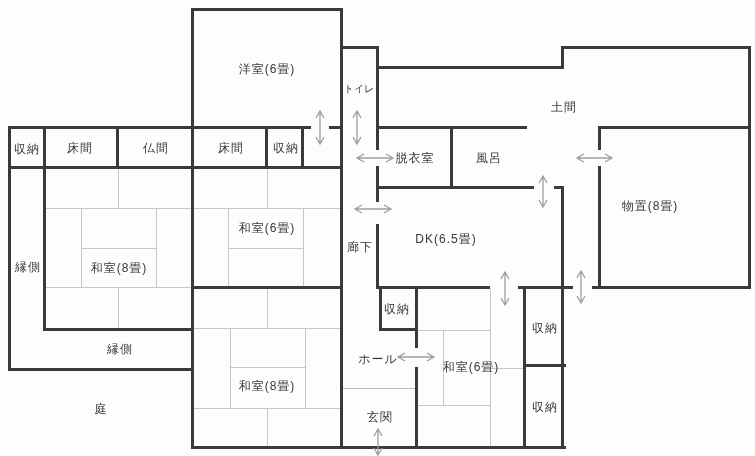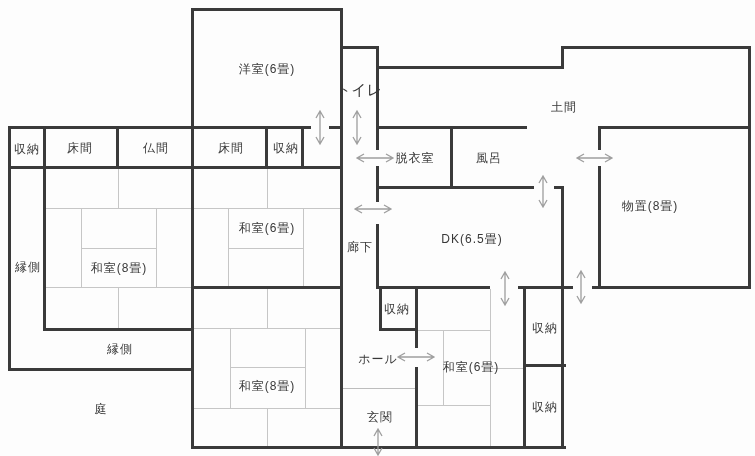--- a/index.html
+++ b/index.html
@@ -6,21 +6,21 @@
     --wall:#3a3a3a; --tatami:#c6c6c6; --arrow:#9e9e9e; --text:#383838; --bg:#fdfdfd;
   }
   html,body{margin:0;padding:0;}
   body{font-family:"Liberation Sans","DejaVu Sans",sans-serif;background:#fff;}
   #plan{position:relative;width:755px;height:456px;background:var(--bg);overflow:hidden;}
   .wall{position:absolute;background:var(--wall);}
   .tat{position:absolute;background:var(--tatami);}
   .step{position:absolute;background:#bdbdbd;}
   .lbl{position:absolute;transform:translate(-50%,-50%);color:var(--text);
        font-size:12px;letter-spacing:1px;white-space:nowrap;line-height:1;}
-  .lbl.small{font-size:15px;letter-spacing:0;}
+  .lbl.small{font-size:10px;letter-spacing:0;}
   #arrows{position:absolute;left:0;top:0;width:755px;height:456px;pointer-events:none;}
 </style>
 </head>
 <body>
 
 <div id="plan">
 
   <div class="tat" style="left:46px;top:208px;width:145px;height:1px"></div>
   <div class="tat" style="left:46px;top:287px;width:145px;height:1px"></div>
   <div class="tat" style="left:81px;top:248px;width:75px;height:1px"></div>
@@ -116,21 +116,21 @@
   <div class="lbl" style="left:650px;top:206px">物置(8畳)</div>
   <div class="lbl" style="left:27px;top:149px">収納</div>
   <div class="lbl" style="left:80px;top:148px">床間</div>
   <div class="lbl" style="left:156px;top:148px">仏間</div>
   <div class="lbl" style="left:231px;top:148px">床間</div>
   <div class="lbl" style="left:286px;top:148px">収納</div>
   <div class="lbl" style="left:415px;top:158px">脱衣室</div>
   <div class="lbl" style="left:489px;top:158px">風呂</div>
   <div class="lbl" style="left:267px;top:228px">和室(6畳)</div>
   <div class="lbl" style="left:360px;top:247px">廊下</div>
-  <div class="lbl" style="left:472px;top:239px">DK(6.5畳)</div>
+  <div class="lbl" style="left:446px;top:239px">DK(6.5畳)</div>
   <div class="lbl" style="left:28px;top:267px">縁側</div>
   <div class="lbl" style="left:119px;top:268px">和室(8畳)</div>
   <div class="lbl" style="left:120px;top:349px">縁側</div>
   <div class="lbl" style="left:101px;top:409px">庭</div>
   <div class="lbl" style="left:267px;top:386px">和室(8畳)</div>
   <div class="lbl" style="left:378px;top:359px">ホール</div>
   <div class="lbl" style="left:471px;top:367px">和室(6畳)</div>
   <div class="lbl" style="left:380px;top:417px">玄関</div>
   <div class="lbl" style="left:397px;top:309px">収納</div>
   <div class="lbl" style="left:545px;top:328px">収納</div>

